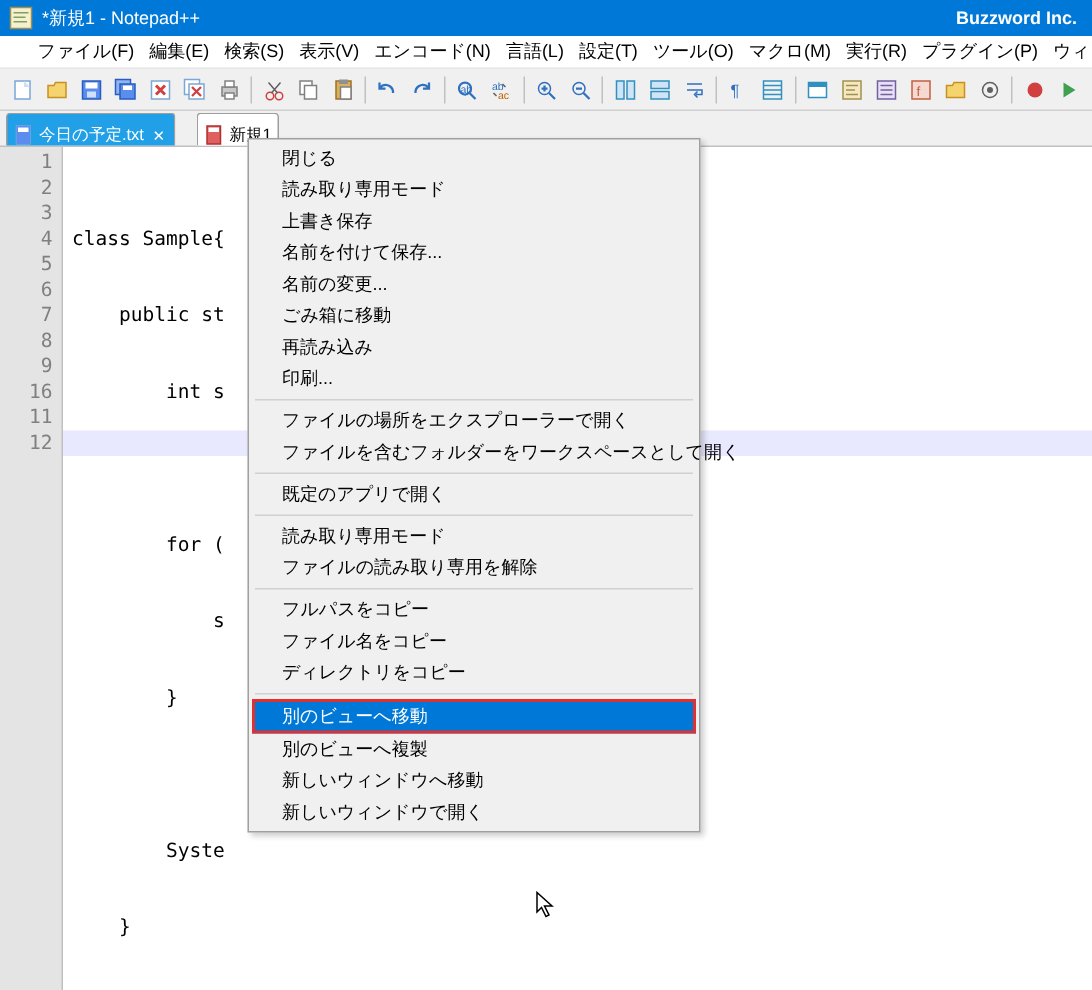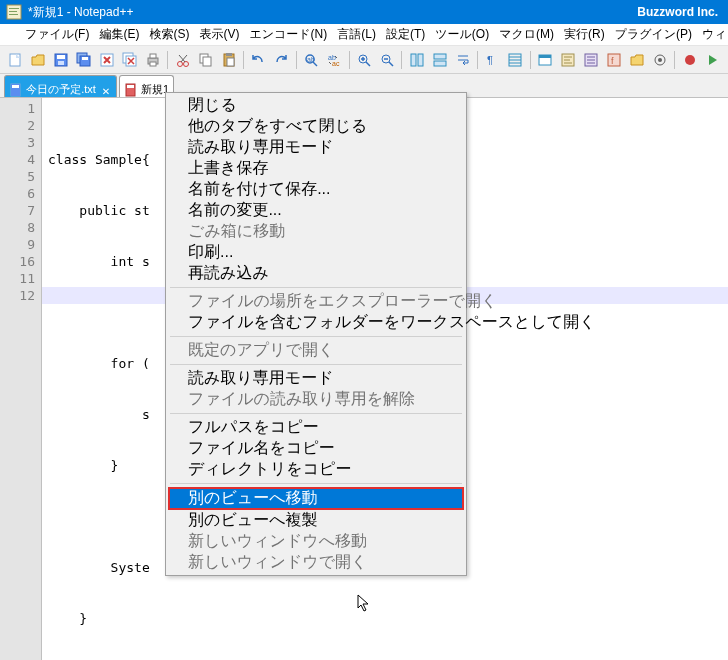--- a/index.html
+++ b/index.html
@@ -9,33 +9,33 @@
   .titlebar .title { flex: 0 0 auto; font-size: 12px; }
   .titlebar .spacer { flex: 1; }
   .titlebar .brand { font-size: 12px; font-weight: bold; margin-right: 4px; }
   .menubar { background: #fff; height: 22px; display: flex; align-items: center; padding: 0 20px; border-bottom: 1px solid #e5e5e5; }
   .menubar .menuitem { padding: 2px 5px; font-size: 12px; white-space: nowrap; cursor: default; }
   .toolbar { background: #f0f0f0; height: 28px; display: flex; align-items: center; padding: 2px 4px; gap: 0; border-bottom: 1px solid #d0d0d0; }
   .tbtn { width: 22px; height: 22px; display: flex; align-items: center; justify-content: center; margin: 0 1px; border-radius: 2px; }
   .tsep { width: 1px; height: 18px; background: #c0c0c0; margin: 0 3px; }
   .tabstrip { background: #f0f0f0; height: 24px; display: flex; align-items: flex-end; padding: 2px 4px 0 4px; border-bottom: 1px solid #c0c0c0; }
   .tab { display: flex; align-items: flex-end; height: 22px; padding: 0 4px 0 4px; margin-right: 2px; border: 1px solid #9e9e9e; border-bottom: none; background: #21a0e8; color: #fff; font-size: 11px; border-radius: 3px 3px 0 0; }
-  .tab.active { background: #fff; color: #000; }
+  .tab.active { background: #fff; color: #000; margin-left: 12px; }
   .tab .tabicon { width: 14px; height: 14px; margin-right: 3px; }
   .tab .closex { margin-left: 4px; width: 12px; height: 12px; display: flex; align-items: center; justify-content: center; color: #555; font-size: 10px; }
   .tab.inactive .closex { color: #fff; }
   .editor { display: flex; background: #fff; height: calc(660px - 24px - 22px - 28px - 24px); position: relative; }
   .gutter { width: 42px; background: #e4e4e4; border-right: 1px solid #c0c0c0; text-align: right; padding: 2px 6px 0 0; color: #808080; font-family: Consolas, monospace; font-size: 13px; line-height: 17px; }
   .gnum { height: 17px; }
   .code { flex: 1; padding: 2px 0 0 6px; font-family: Consolas, monospace; font-size: 13px; line-height: 17px; color: #000; white-space: pre; position: relative; }
   .codeline { height: 17px; }
   .current-line { background: #e8e8ff; position: absolute; left: 0; right: 0; height: 17px; z-index: 0; }
   .ctxmenu { position: absolute; left: 165px; top: 92px; width: 302px; background: #f0f0f0; border: 1px solid #a0a0a0; box-shadow: 2px 2px 4px rgba(0,0,0,0.2); z-index: 100; padding: 2px; }
-  .ctxmenu .mi { height: 21px; display: flex; align-items: center; padding: 0 18px 0 20px; font-size: 16px; color: #000; cursor: default; white-space: nowrap; }
-  .ctxmenu .mi.disabled { color: #737373; }
+  .ctxmenu .mi { height: 21px; display: flex; align-items: center; padding: 0 18px 0 20px; font-size: 12px; color: #000; cursor: default; white-space: nowrap; }
+  .ctxmenu .mi.disabled { color: #000000; }
   .ctxmenu .mi.highlighted { background: #0078d7; color: #fff; border: 2px solid #e03030; padding: 0 16px 0 18px; height: 23px; }
   .ctxmenu .msep { height: 1px; background: #d0d0d0; margin: 3px 2px; }
   .mouse-cursor { position: absolute; left: 357px; top: 594px; z-index: 200; pointer-events: none; }
   svg { display: block; }
 </style>
 </head>
 <body>
 
 <div class="titlebar">
   <span class="appicon">
@@ -301,28 +301,27 @@
     <div class="codeline"></div>
     <div class="codeline">        Syste</div>
     <div class="codeline">    }</div>
     
     
   </div>
 </div>
 
 <div class="ctxmenu">
   <div class="mi">閉じる</div>
-  <div class="mi">他のタブをすべて閉じる</div>
   <div class="mi">読み取り専用モード</div>
   <div class="mi">上書き保存</div>
   <div class="mi">名前を付けて保存...</div>
   <div class="mi">名前の変更...</div>
   <div class="mi disabled">ごみ箱に移動</div>
+  <div class="mi">再読み込み</div>
   <div class="mi">印刷...</div>
-  <div class="mi">再読み込み</div>
   <div class="msep"></div>
   <div class="mi disabled">ファイルの場所をエクスプローラーで開く</div>
   <div class="mi">ファイルを含むフォルダーをワークスペースとして開く</div>
   <div class="msep"></div>
   <div class="mi disabled">既定のアプリで開く</div>
   <div class="msep"></div>
   <div class="mi">読み取り専用モード</div>
   <div class="mi disabled">ファイルの読み取り専用を解除</div>
   <div class="msep"></div>
   <div class="mi">フルパスをコピー</div>

